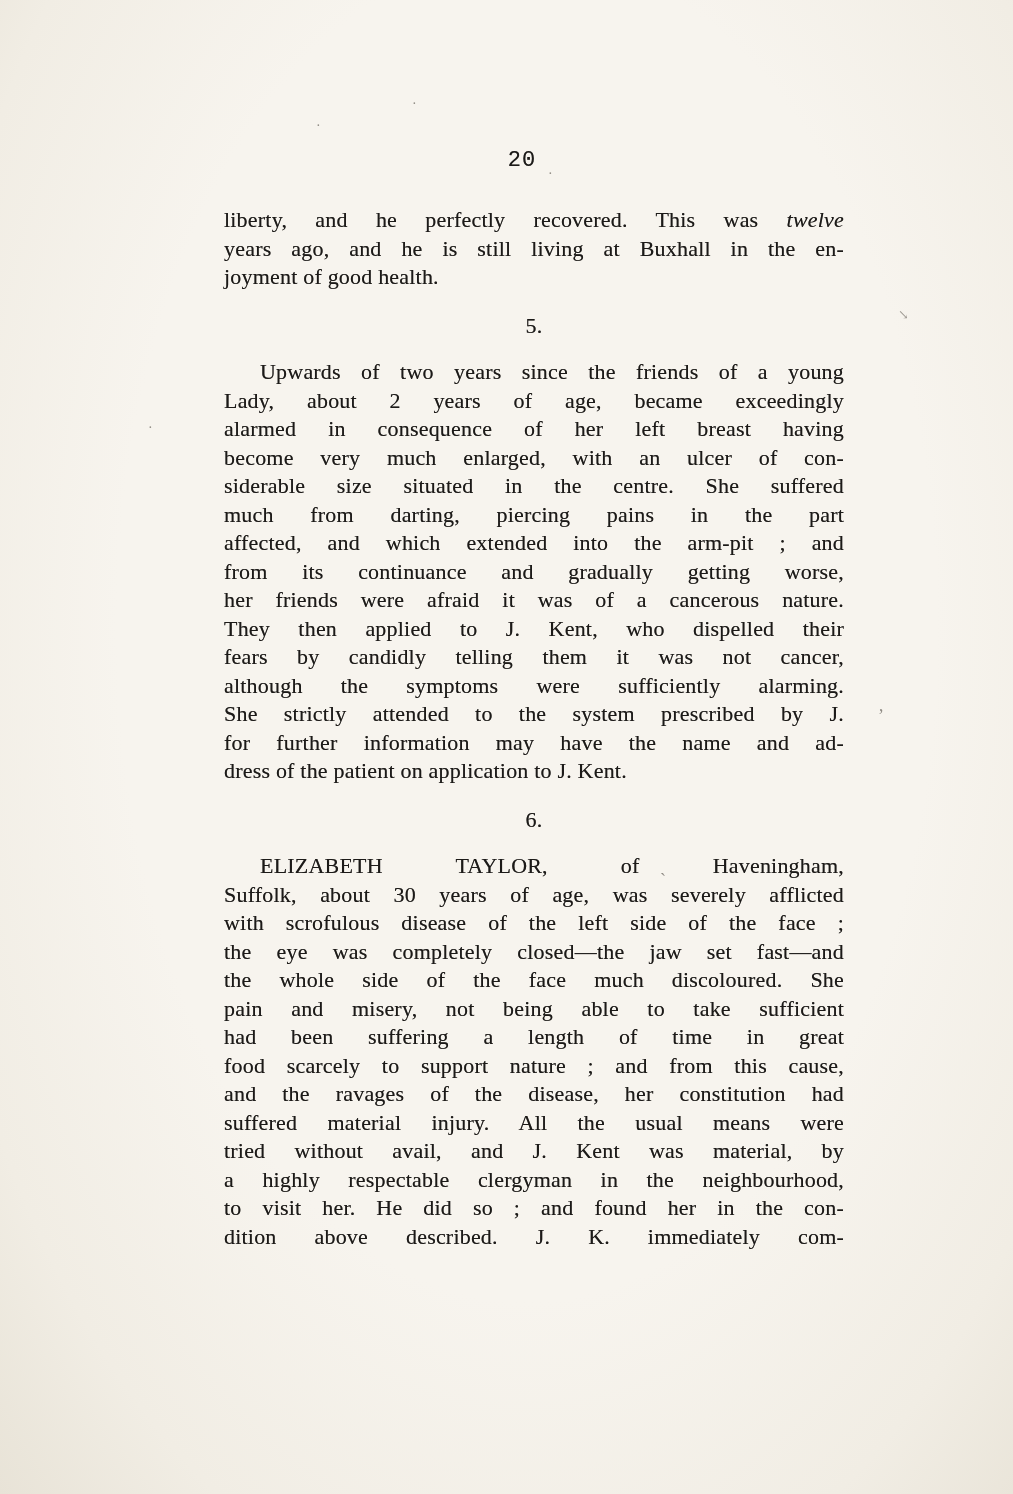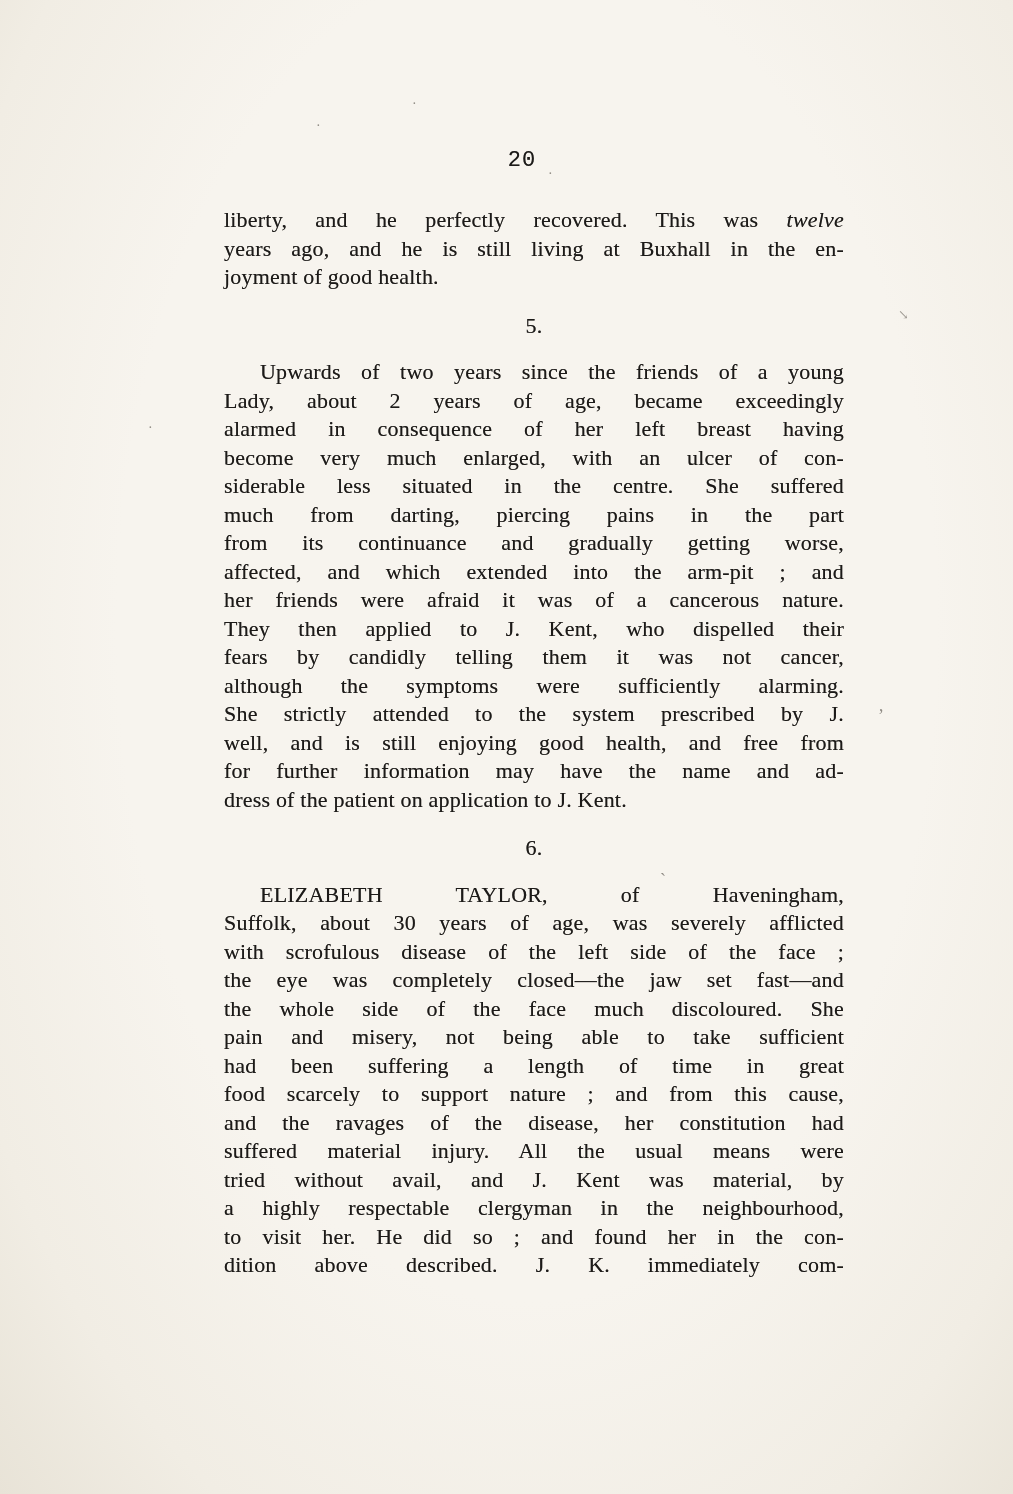--- a/index.html
+++ b/index.html
@@ -76,30 +76,29 @@
         <div class="line">liberty, and he perfectly recovered.  This was <i>twelve</i></div>
         <div class="line">years ago, and he is still living at Buxhall in the en-</div>
         <div class="line no-just">joyment of good health.</div>
       </div>
       <div class="section-heading">5.</div>
       <div class="paragraph">
         <div class="line indent">Upwards of two years since the friends of a young</div>
         <div class="line">Lady, about 2 years of age, became exceedingly</div>
         <div class="line">alarmed in consequence of her left breast having</div>
         <div class="line">become very much enlarged, with an ulcer of con-</div>
-        <div class="line">siderable less situated in the centre.  She suffered</div>
+        <div class="line">siderable size situated in the centre.  She suffered</div>
         <div class="line">much from darting, piercing pains in the part</div>
+        <div class="line">affected, and which extended into the arm-pit ; and</div>
         <div class="line">from its continuance and gradually getting worse,</div>
-        <div class="line">affected, and which extended into the arm-pit ; and</div>
         <div class="line">her friends were afraid it was of a cancerous nature.</div>
         <div class="line">They then applied to J. Kent, who dispelled their</div>
         <div class="line">fears by candidly telling them it was not cancer,</div>
         <div class="line">although the symptoms were sufficiently alarming.</div>
         <div class="line">She strictly attended to the system prescribed by J.</div>
-        <div class="line">well, and is still enjoying good health, and free from</div>
         <div class="line">for further information may have the name and ad-</div>
         <div class="line no-just">dress of the patient on application to J. Kent.</div>
       </div>
       <div class="section-heading">6.</div>
       <div class="paragraph">
         <div class="line indent">ELIZABETH TAYLOR, of Haveningham,</div>
         <div class="line">Suffolk, about 30 years of age, was severely afflicted</div>
         <div class="line">with scrofulous disease of the left side of the face ;</div>
         <div class="line">the eye was completely closed—the jaw set fast—and</div>
         <div class="line">the whole side of the face much discoloured.  She</div>

